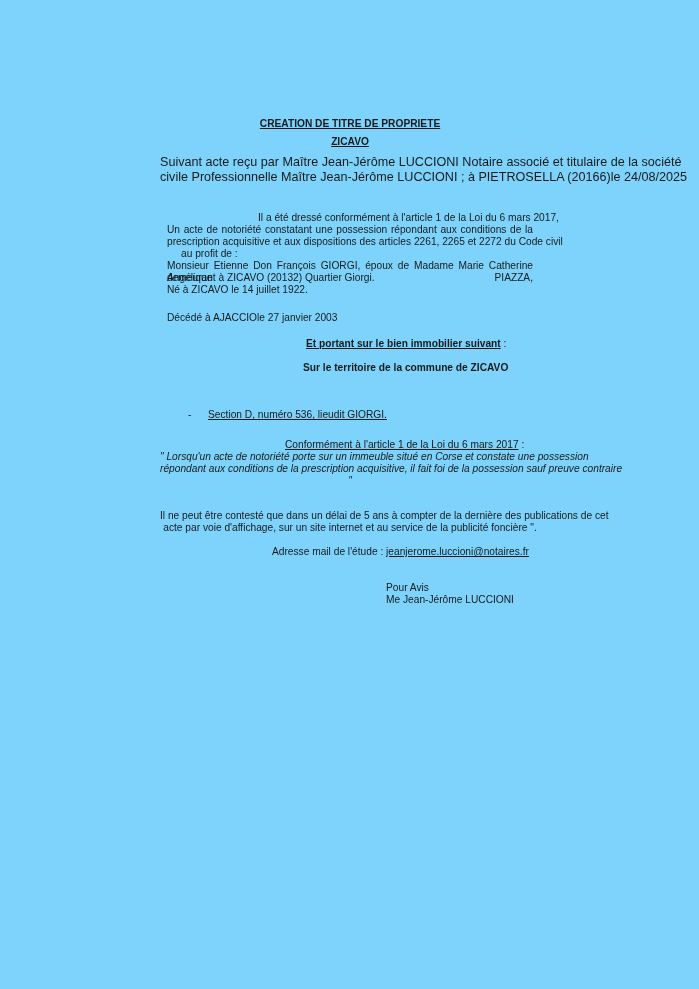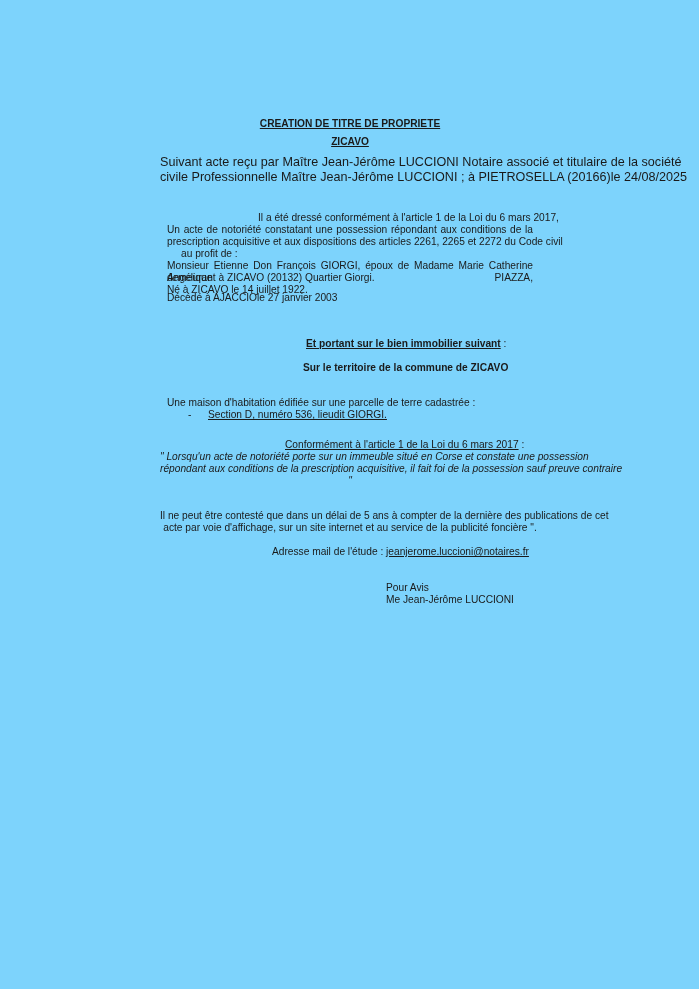--- a/index.html
+++ b/index.html
@@ -27,27 +27,26 @@
   <div class="abs t12 center" style="left:160px; top:155px; width:380px;text-align:right;">Suivant acte reçu  par Maître Jean-Jérôme LUCCIONI Notaire associé et titulaire de la société</div>
   <div class="abs t12 center" style="left:160px; top:170px; width:380px;">civile Professionnelle Maître Jean-Jérôme LUCCIONI ; à PIETROSELLA (20166)le 24/08/2025</div>
 
   <div class="abs t10" style="left:258px; top:212px;">Il a été dressé conformément à l'article 1 de la Loi du 6 mars 2017,</div>
   <div class="abs t10 just" style="left:167px; top:224px; width:366px;">Un acte de notoriété constatant une possession répondant aux conditions de la</div>
   <div class="abs t10" style="left:167px; top:236px;">prescription acquisitive et aux dispositions des articles 2261, 2265 et 2272 du Code civil</div>
   <div class="abs t10" style="left:167px; top:248px;margin-left:14px;">au profit de :</div>
   <div class="abs t10 just" style="left:167px; top:260px; width:366px;">Monsieur Etienne Don François GIORGI, époux de Madame Marie Catherine Angélique PIAZZA,</div>
   <div class="abs t10" style="left:167px; top:272px;">demeurant à ZICAVO (20132) Quartier Giorgi.</div>
   <div class="abs t10" style="left:167px; top:284px;">Né à ZICAVO le 14 juillet 1922.</div>
-  <div class="abs t10" style="left:167px; top:292px;text-align:center;">Décédé à AJACCIOle 27 janvier 2003</div>
+  <div class="abs t10" style="left:167px; top:312px;text-align:center;">Décédé à AJACCIOle 27 janvier 2003</div>
 
   <div class="abs t10" style="left:306px; top:338px;">
     <span class="bold u">Et portant sur le bien immobilier suivant</span><span> :</span>
   </div>
   <div class="abs t10 bold" style="left:303px; top:362px;">Sur le territoire de la commune de ZICAVO</div>
-  <div class="abs t10" style="left:167px; top:397px;">Une maison d'habitation édifiée sur une parcelle de terre cadastrée :</div>
   <div class="abs t10" style="left:188px; top:409px;">-</div>
   <div class="abs t10" style="left:208px; top:409px;text-decoration:underline;">Section D, numéro 536, lieudit GIORGI.</div>
 
   <div class="abs t10" style="left:285px; top:439px;">
     <span class="u">Conformément à l'article 1 de la Loi du 6 mars 2017</span><span> :</span>
   </div>
   <div class="abs t10 i center" style="left:160px; top:451px; width:380px;">" Lorsqu'un acte de notoriété porte sur un immeuble situé en Corse et constate une possession</div>
   <div class="abs t10 i center" style="left:160px; top:463px; width:380px;">répondant aux conditions de la prescription acquisitive, il fait foi de la possession sauf preuve contraire</div>
   <div class="abs t10 i center" style="left:160px; top:475px; width:380px;">"</div>
 

